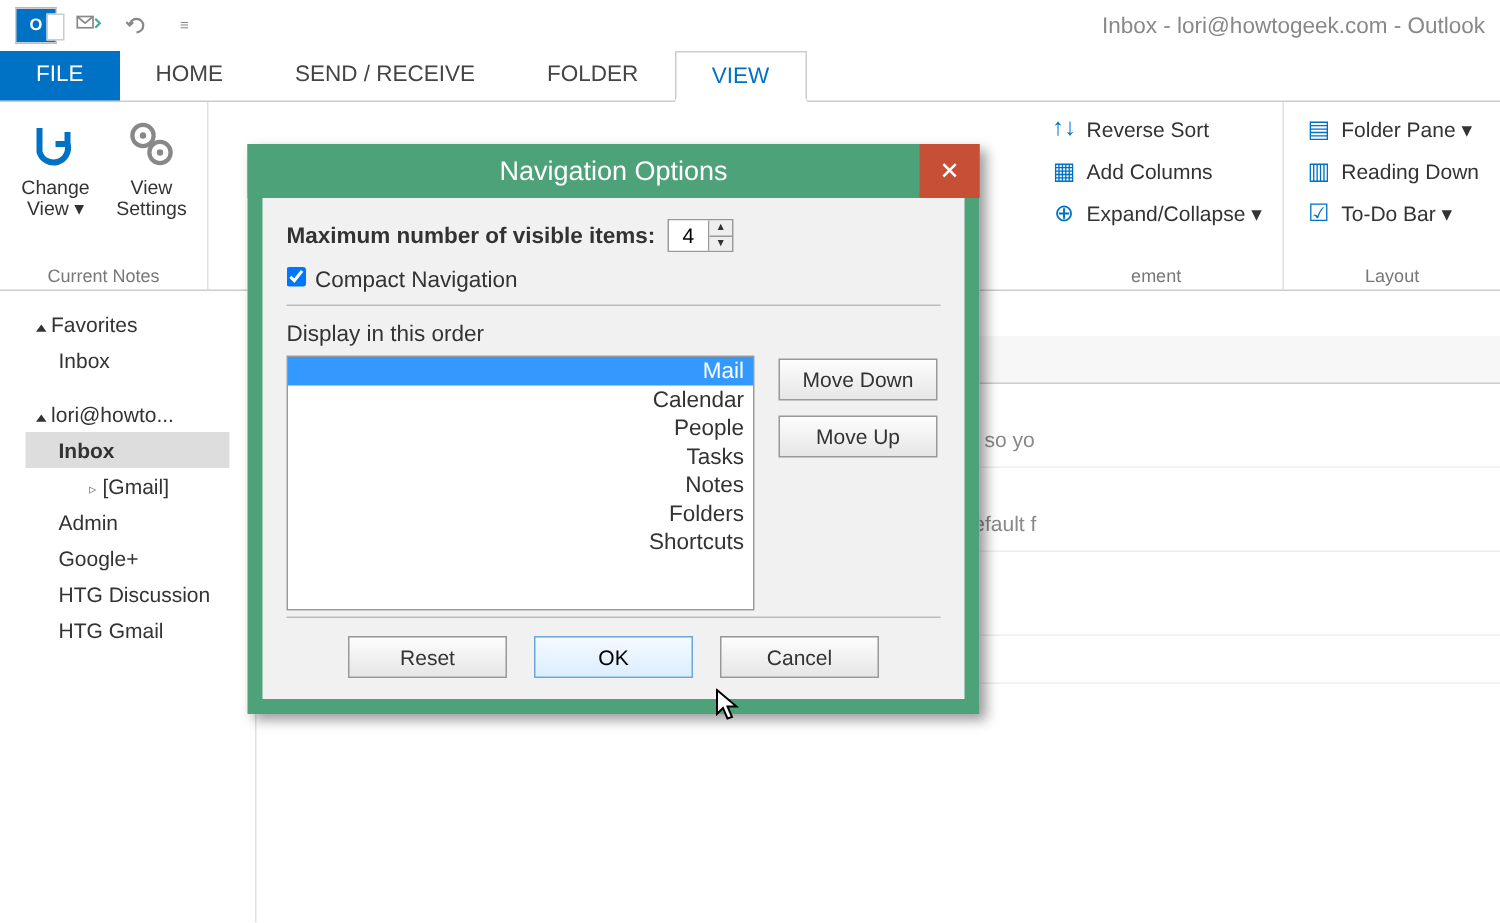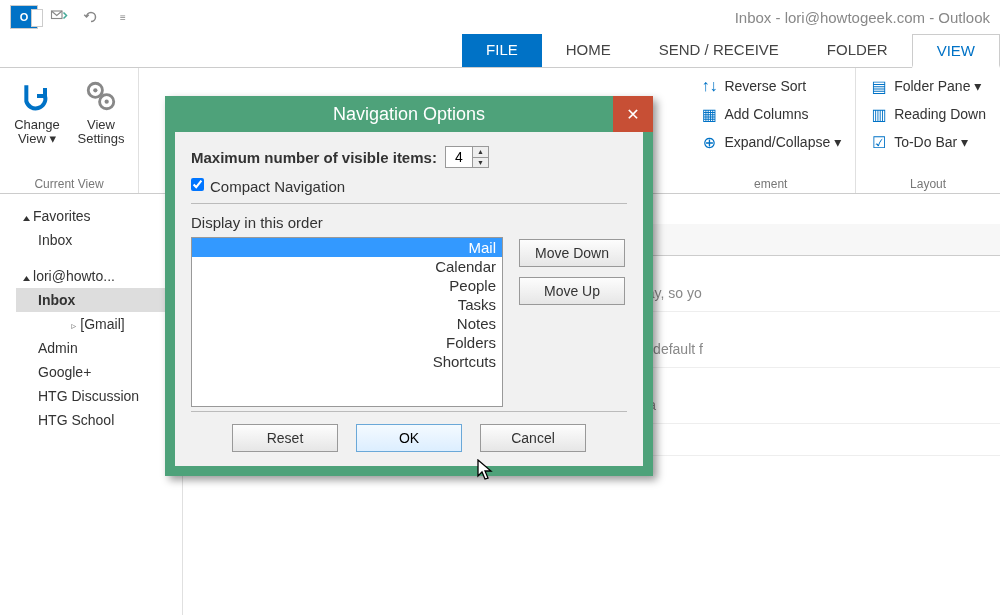--- a/index.html
+++ b/index.html
@@ -3,35 +3,35 @@
 <meta charset="utf-8">
 <style>
   * { box-sizing: border-box; margin: 0; padding: 0; }
   body { font-family: "Segoe UI", Tahoma, sans-serif; font-size: 14px; color: #333; background: #fff; width: 1000px; height: 615px; overflow: hidden; position: relative; }
   .titlebar { height: 34px; display: flex; align-items: center; padding: 0 10px; color: #666; }
   .titlebar .logo { width: 28px; height: 24px; background: #0072c6; color: #fff; font-weight: bold; font-size: 11px; display: flex; align-items: center; justify-content: center; border: 1px solid #ccc; margin-right: 10px; position: relative; }
   .titlebar .logo::after { content: ""; position: absolute; right: -6px; top: 3px; width: 10px; height: 16px; background: #fff; border: 1px solid #ccc; }
   .titlebar .qat { display: flex; gap: 10px; align-items: center; }
   .titlebar .qat-icon { width: 22px; height: 20px; color: #777; display: flex; align-items: center; justify-content: center; }
   .titlebar-text { margin-left: auto; color: #888; font-size: 15px; }
-  .tabs { display: flex; height: 34px; border-bottom: 1px solid #ccc; align-items: stretch; justify-content: flex-end; }
+  .tabs { display: flex; height: 34px; border-bottom: 1px solid #ccc; align-items: stretch; }
   .tab { padding: 0 24px; display: flex; align-items: center; color: #444; font-size: 15px; cursor: pointer; border-bottom: 3px solid transparent; }
   .tab.file { background: #0072c6; color: #fff; }
   .tab.active { color: #0072c6; border-top: 1px solid #ccc; border-left: 1px solid #ccc; border-right: 1px solid #ccc; border-bottom: 3px solid #fff; margin-bottom: -1px; background: #fff; }
   .ribbon { height: 126px; background: #fff; border-bottom: 1px solid #ccc; display: flex; position: relative; }
   .ribbon-group { display: flex; flex-direction: column; align-items: center; padding: 6px 8px 2px 8px; border-right: 1px solid #e0e0e0; }
   .ribbon-group .group-row { display: flex; gap: 6px; flex: 1; align-items: flex-start; }
   .ribbon-group .group-label { font-size: 12px; color: #777; padding-top: 2px; }
   .big-btn { display: flex; flex-direction: column; align-items: center; width: 58px; padding-top: 4px; cursor: pointer; font-size: 13px; line-height: 1.1; text-align: center; }
   .big-btn .icon { width: 36px; height: 36px; display: flex; align-items: center; justify-content: center; color: #0072c6; margin-bottom: 4px; }
   .ribbon-col { display: flex; flex-direction: column; gap: 4px; }
   .small-btn { display: flex; align-items: center; gap: 6px; padding: 3px 6px; font-size: 14px; cursor: pointer; white-space: nowrap; }
   .small-btn .icon { width: 18px; height: 18px; display: flex; align-items: center; justify-content: center; color: #0072c6; font-size: 16px; }
   .content { display: flex; height: calc(615px - 34px - 34px - 126px); }
-  .sidebar { width: 170px; padding: 10px 4px; font-size: 14px; margin-left: 12px; }
+  .sidebar { width: 170px; padding: 10px 17px; font-size: 14px; }
   .sb-group { margin-bottom: 12px; }
   .sb-header { font-size: 14px; padding: 4px 8px; cursor: pointer; }
   .sb-header::before { content: "▴"; font-size: 10px; margin-right: 4px; display: inline-block; transform: scaleX(1.4); }
   .sb-item { padding: 4px 8px 4px 22px; cursor: pointer; }
   .sb-item.selected { background: #ddd; font-weight: bold; }
   .sb-item .expand::before { content: "▹"; font-size: 10px; margin-right: 4px; color: #888; }
   .mainpane { flex: 1; border-left: 1px solid #e0e0e0; overflow: hidden; }
   .column-headers { display: flex; border-bottom: 1px solid #ccc; background: #f7f7f7; }
   .col-h { padding: 8px 12px; font-size: 13px; color: #555; }
   .msglist { }
@@ -116,21 +116,21 @@
             <svg viewBox="0 0 24 24" width="34" height="34">
               <circle cx="8" cy="8" r="5" fill="none" stroke="#888" stroke-width="2"></circle>
               <circle cx="8" cy="8" r="1.5" fill="#888"></circle>
               <circle cx="16" cy="16" r="5" fill="none" stroke="#888" stroke-width="2"></circle>
               <circle cx="16" cy="16" r="1.5" fill="#888"></circle>
             </svg>
           </div>
         <span>View<br>Settings</span>
       </div>
     </div>
-    <div class="group-label">Current View</div>
+    <div class="group-label">Current Notes</div>
   </div>
   <div style="flex:1"></div>
   <div class="ribbon-group">
     <div class="group-row">
       <div class="ribbon-col">
         <div class="small-btn">
             <span class="icon">↑↓</span>
             <span>Reverse Sort</span>
           </div>
         <div class="small-btn">
@@ -173,21 +173,21 @@
       <div class="sb-item">Inbox</div>
     </div>
     <div class="sb-group">
       <div class="sb-header">lori@howto...</div>
       <div id="sb-account-items">
           <div class="sb-item selected"><span>Inbox</span></div>
           <div class="sb-item" style="padding-left: 10px; text-align: center;"><span class="expand"></span><span>[Gmail]</span></div>
           <div class="sb-item"><span>Admin</span></div>
           <div class="sb-item"><span>Google+</span></div>
           <div class="sb-item"><span>HTG Discussion</span></div>
-          <div class="sb-item"><span>HTG School</span></div>
+          <div class="sb-item"><span>HTG Gmail</span></div>
         </div>
     </div>
   </div>
   <div class="mainpane">
     <div style="height:30px;"></div>
     <div class="column-headers">
       <div class="col-h" style="padding-left:270px;">UBJECT</div>
     </div>
     <div class="msglist" id="msglist">
         <div class="msg" style="padding-left: 270px;">

